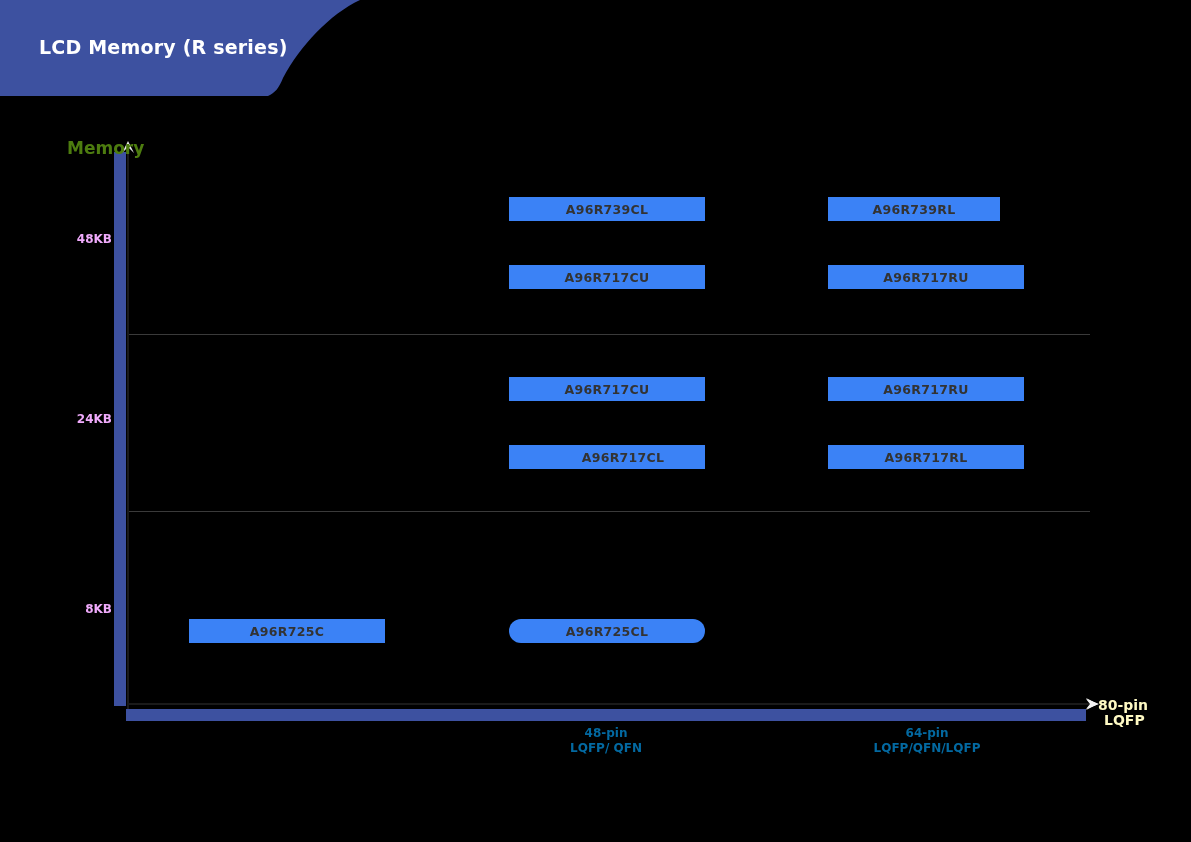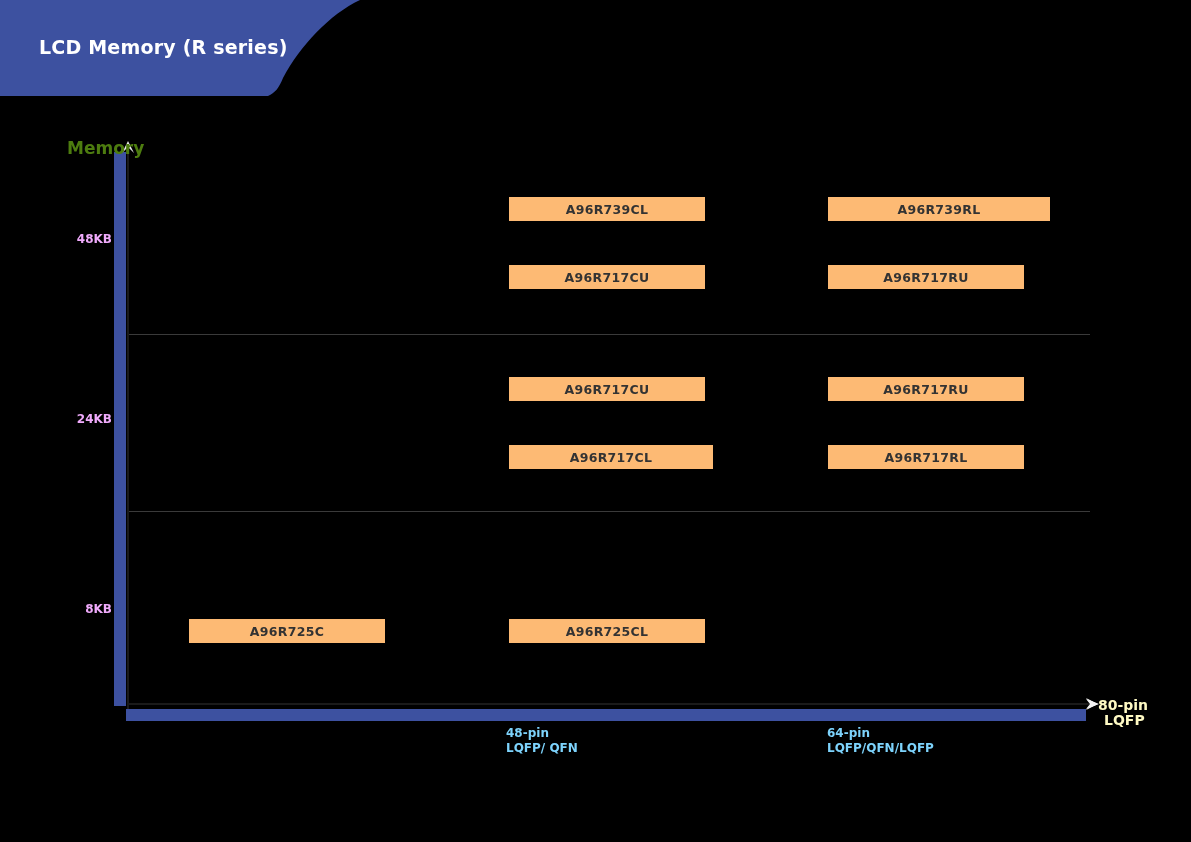--- a/index.html
+++ b/index.html
@@ -122,41 +122,42 @@
     position: absolute;
     font-size: 17px;
     font-weight: bold;
     color: #4d7c0f;
     white-space: nowrap;
   }
   .x-label {
     position: absolute;
     font-size: 12px;
     font-weight: bold;
-    color: #7dd3fc;
+    color: #0369a1;
+    text-align: center;
     line-height: 15px;
     white-space: nowrap;
   }
   .x-label .l1, .x-label .l2 { display: block; }
 
   .x-end-label {
     position: absolute;
     font-size: 14px;
     font-weight: bold;
     color: #fef9c3;
     text-align: center;
     line-height: 15px;
     white-space: nowrap;
   }
   .x-end-label .l1, .x-end-label .l2 { display: block; }
 
   
   .part-box {
     position: absolute;
-    background: #fdba74;
+    background: #3b82f6;
     color: #333333;
     font-size: 12.5px;
     font-weight: bold;
     letter-spacing: 0.3px;
     display: flex;
     align-items: center;
     justify-content: center;
     height: 24px;
   }
 </style>
@@ -207,26 +208,26 @@
     <div class="x-label" style="left:827px; top:726px; width:200px;">
       <span class="l1">64-pin</span>
       <span class="l2">LQFP/QFN/LQFP</span>
     </div>
     <div class="x-end-label" style="left:1098px; top:698px; width:70px; text-align:left;">
       <span class="l1">80-pin</span>
       <span class="l2" style="padding-left:6px;">LQFP</span>
     </div>
 
     <div class="part-box" style="left:509px; top:197px; width:196px;">A96R739CL</div>
-    <div class="part-box" style="left:828px; top:197px; width:222px;text-align:right;">A96R739RL</div>
+    <div class="part-box" style="left:828px; top:197px; width:172px;text-align:right;">A96R739RL</div>
     <div class="part-box" style="left:509px; top:265px; width:196px;">A96R717CU</div>
     <div class="part-box" style="left:828px; top:265px; width:196px;">A96R717RU</div>
 
     <div class="part-box" style="left:509px; top:377px; width:196px;">A96R717CU</div>
     <div class="part-box" style="left:828px; top:377px; width:196px;">A96R717RU</div>
-    <div class="part-box" style="left:509px; top:445px; width:204px;">A96R717CL</div>
+    <div class="part-box" style="left:509px; top:445px; width:164px;padding-left:32px;">A96R717CL</div>
     <div class="part-box" style="left:828px; top:445px; width:196px;">A96R717RL</div>
 
     <div class="part-box" style="left:189px; top:619px; width:196px;">A96R725C</div>
-    <div class="part-box" style="left:509px; top:619px; width:196px;">A96R725CL</div>
+    <div class="part-box" style="left:509px; top:619px; width:196px;border-radius:12px;">A96R725CL</div>
 
   </div>
 </div>
 
 </body></html>

